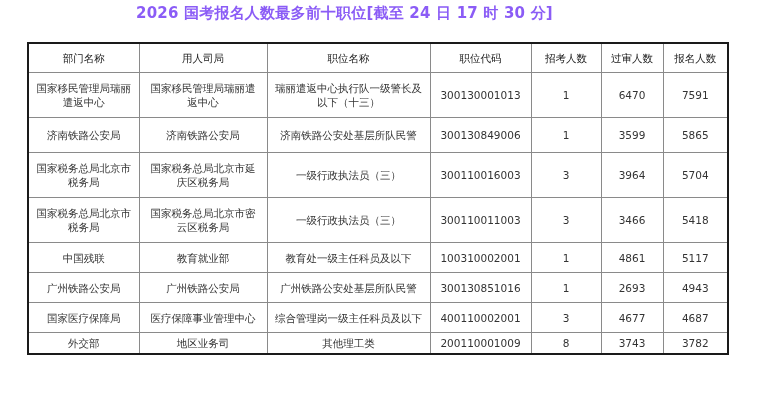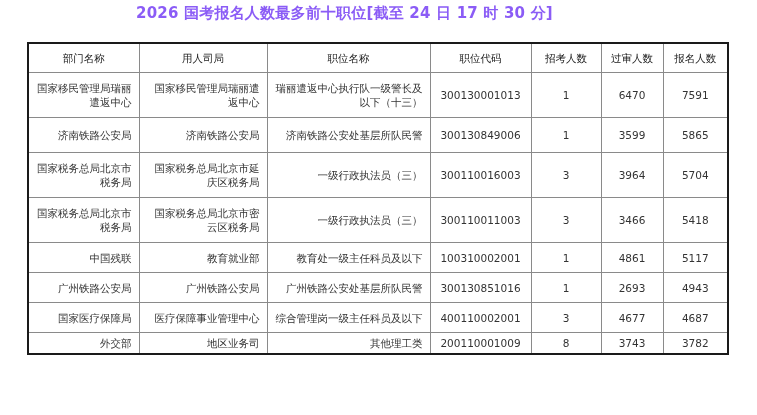--- a/index.html
+++ b/index.html
@@ -6,21 +6,21 @@
   body { width: 757px; height: 415px; position: relative; overflow: hidden;
          font-family: "DejaVu Sans", "Liberation Sans", sans-serif; color: #222; }
   .title { position: absolute; left: 0; top: 4px; width: 689px; text-align: center;
            font-size: 15px; font-weight: bold; color: #8b5cf6; letter-spacing: 0.2px; }
   table.grid { position: absolute; left: 27px; top: 42px; width: 700px;
                border-collapse: collapse; table-layout: fixed;
                border: 2px solid #1a1a1a; }
   table.grid td, table.grid th { border: 1px solid #8a8a8a; font-size: 10.5px;
                line-height: 14px; color: #333; padding: 0 7px; vertical-align: middle; }
   table.grid th { font-weight: normal; color: #222; height: 28px; }
-  td.l { text-align: right; }
+  td.l { text-align: center; }
   td.c { text-align: center; }
   tr.r2 td { height: 44px; }
   tr.r1 td { height: 34px; }
   tr.rs td { height: 29px; }
   tr.rt td { height: 26px; }
   tr.rb td { height: 20px; }
 </style>
 </head>
 <body>
 

